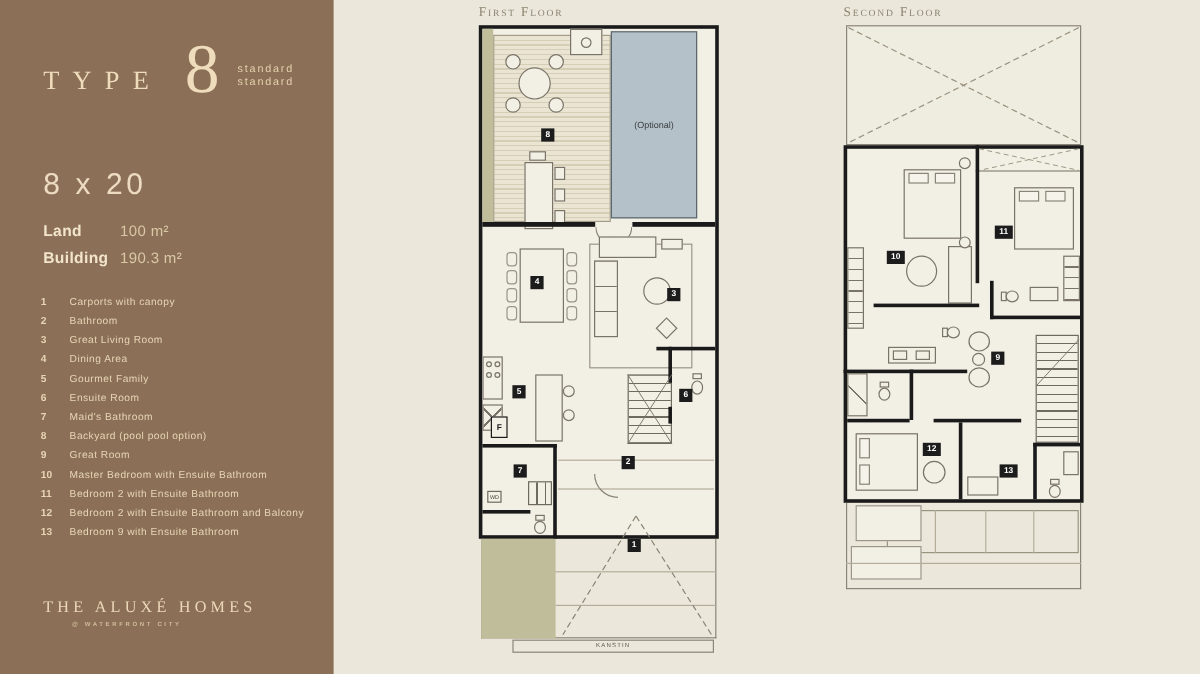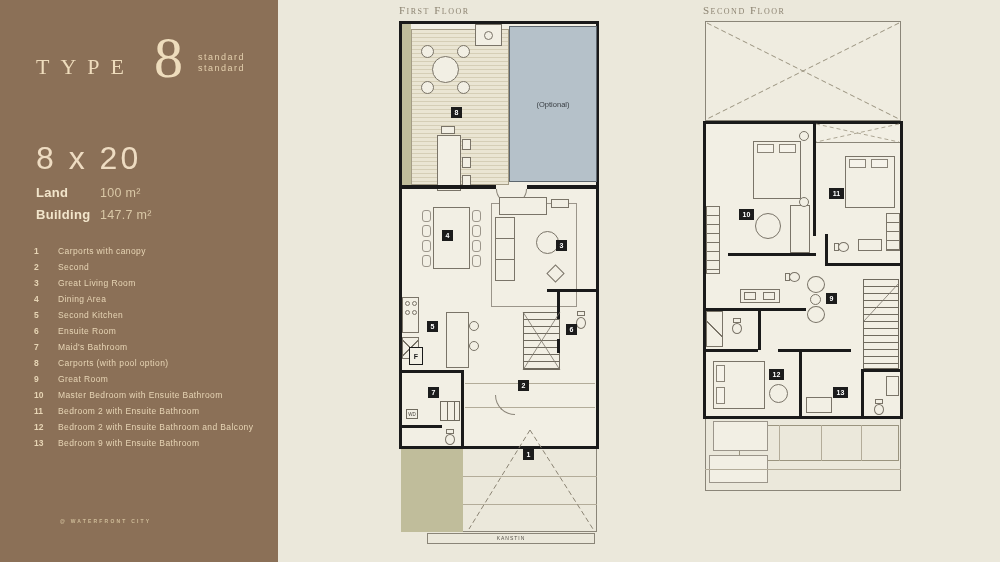--- a/index.html
+++ b/index.html
@@ -9,21 +9,21 @@
 
   
   #sidebar{left:0;top:0;width:278px;height:562px;background:#8b7057;}
   .type-row{left:36px;top:36px;width:230px;height:70px;}
   .type-word{position:absolute;left:0;top:18px;font-family:"Liberation Serif",serif;
      font-size:22px;letter-spacing:11px;color:#eedcbc;}
   .type-num{position:absolute;left:118px;top:-12px;font-family:"Liberation Serif",serif;
      font-size:58px;font-weight:400;color:#eedcbc;}
   .type-sub{position:absolute;left:162px;top:16px;font-size:9px;letter-spacing:1.5px;
      color:#e4d0ae;line-height:11px;}
-  .dim{left:36px;top:140px;font-size:32px;letter-spacing:3px;color:#eedcc2;font-weight:400;}
+  .dim{left:36px;top:140px;font-size:25px;letter-spacing:3px;color:#eedcc2;font-weight:400;}
   .spec{left:36px;font-size:13px;color:#f2e5cb;font-weight:bold;letter-spacing:.3px;}
   .spec-val{left:100px;font-size:12.5px;color:#d9c7a6;font-weight:normal;letter-spacing:.3px;}
   .legend{left:30px;top:246px;width:240px;}
   .lrow{position:absolute;left:0;width:245px;height:16px;font-size:8.5px;color:#e7d5b5;}
   .lnum{position:absolute;left:4px;top:0;width:16px;font-weight:bold;}
   .llab{position:absolute;left:28px;top:0;letter-spacing:.4px;}
   .brand{left:36px;top:498px;font-family:"Liberation Serif",serif;font-size:13.5px;
      letter-spacing:3.5px;color:#ecd9b9;}
   .brand-sub{left:60px;top:518px;font-size:5px;letter-spacing:2.2px;color:#cfbc99;font-weight:bold;}
 
@@ -71,54 +71,54 @@
       <div>standard</div>
       <div>standard</div>
     </div>
   </div>
 
   <div class="abs dim">8 x 20</div>
 
   <div class="abs spec" style="top:185px;">Land</div>
   <div class="abs spec-val" style="top:186px;">100 m²</div>
   <div class="abs spec" style="top:207px;">Building</div>
-  <div class="abs spec-val" style="top:208px;">147.7 m²</div>
+  <div class="abs spec-val" style="top:208px;">190.3 m²</div>
 
   <div class="abs legend">
     <div class="lrow" style="top:0px">
         <span class="lnum">1</span>
         <span class="llab">Carports with canopy</span>
       </div>
     <div class="lrow" style="top:16px">
         <span class="lnum">2</span>
-        <span class="llab">Second</span>
+        <span class="llab">Bathroom</span>
       </div>
     <div class="lrow" style="top:32px">
         <span class="lnum">3</span>
         <span class="llab">Great Living Room</span>
       </div>
     <div class="lrow" style="top:48px">
         <span class="lnum">4</span>
         <span class="llab">Dining Area</span>
       </div>
     <div class="lrow" style="top:64px">
         <span class="lnum">5</span>
-        <span class="llab">Second Kitchen</span>
+        <span class="llab">Gourmet Family</span>
       </div>
     <div class="lrow" style="top:80px">
         <span class="lnum">6</span>
         <span class="llab">Ensuite Room</span>
       </div>
     <div class="lrow" style="top:96px">
         <span class="lnum">7</span>
         <span class="llab">Maid's Bathroom</span>
       </div>
     <div class="lrow" style="top:112px">
         <span class="lnum">8</span>
-        <span class="llab">Carports (with pool option)</span>
+        <span class="llab">Backyard (pool pool option)</span>
       </div>
     <div class="lrow" style="top:128px">
         <span class="lnum">9</span>
         <span class="llab">Great Room</span>
       </div>
     <div class="lrow" style="top:144px">
         <span class="lnum">10</span>
         <span class="llab">Master Bedroom with Ensuite Bathroom</span>
       </div>
     <div class="lrow" style="top:160px">
@@ -128,20 +128,21 @@
     <div class="lrow" style="top:176px">
         <span class="lnum">12</span>
         <span class="llab">Bedroom 2 with Ensuite Bathroom and Balcony</span>
       </div>
     <div class="lrow" style="top:192px">
         <span class="lnum">13</span>
         <span class="llab">Bedroom 9 with Ensuite Bathroom</span>
       </div>
   </div>
 
+  <div class="abs brand">THE ALUXÉ HOMES</div>
   <div class="abs brand-sub">@ WATERFRONT CITY</div>
 </div>
 
 <div class="abs ftitle" style="left:399px;">First Floor</div>
 
 <div class="abs plan" id="ff" style="left:399px;top:21px;width:200px;height:524px;">
 
   <div class="wallbox" style="left:0;top:0;width:200px;height:428px;"></div>
 
   <div class="olive" style="left:3px;top:3px;width:9px;height:161px;"></div>
@@ -151,21 +152,21 @@
   <div class="fc" style="left:22px;top:60px;width:13px;height:13px;"></div>
   <div class="fc" style="left:58px;top:60px;width:13px;height:13px;"></div>
   <div class="fc" style="left:33px;top:35px;width:27px;height:27px;"></div>
   <div class="f" style="left:38px;top:114px;width:24px;height:56px;"></div>
   <div class="f" style="left:63px;top:118px;width:9px;height:11px;"></div>
   <div class="f" style="left:63px;top:136px;width:9px;height:11px;"></div>
   <div class="f" style="left:63px;top:154px;width:9px;height:11px;"></div>
   <div class="f" style="left:42px;top:105px;width:14px;height:8px;"></div>
   <div class="f" style="left:76px;top:3px;width:27px;height:22px;background:#f2efe4;"></div>
   <div class="fc" style="left:85px;top:10px;width:9px;height:9px;"></div>
-  <div class="pool" style="left:110px;top:5px;width:88px;height:156px;">
+  <div class="pool" style="left:110px;top:5px;width:72px;height:156px;">
       <span>(Optional)</span>
     </div>
   <div class="badge" style="left:52px;top:86px;">8</div>
 
   <div class="wall" style="left:3px;top:164px;width:94px;height:4px;"></div>
   <div class="wall" style="left:128px;top:164px;width:69px;height:4px;"></div>
   <div class="arc" style="left:97px;top:168px;width:15px;height:15px;"></div>
   <div class="arc" style="left:113px;top:168px;width:15px;height:15px;transform:scaleX(-1);"></div>
 
   <div class="f" style="left:34px;top:186px;width:37px;height:62px;"></div>

